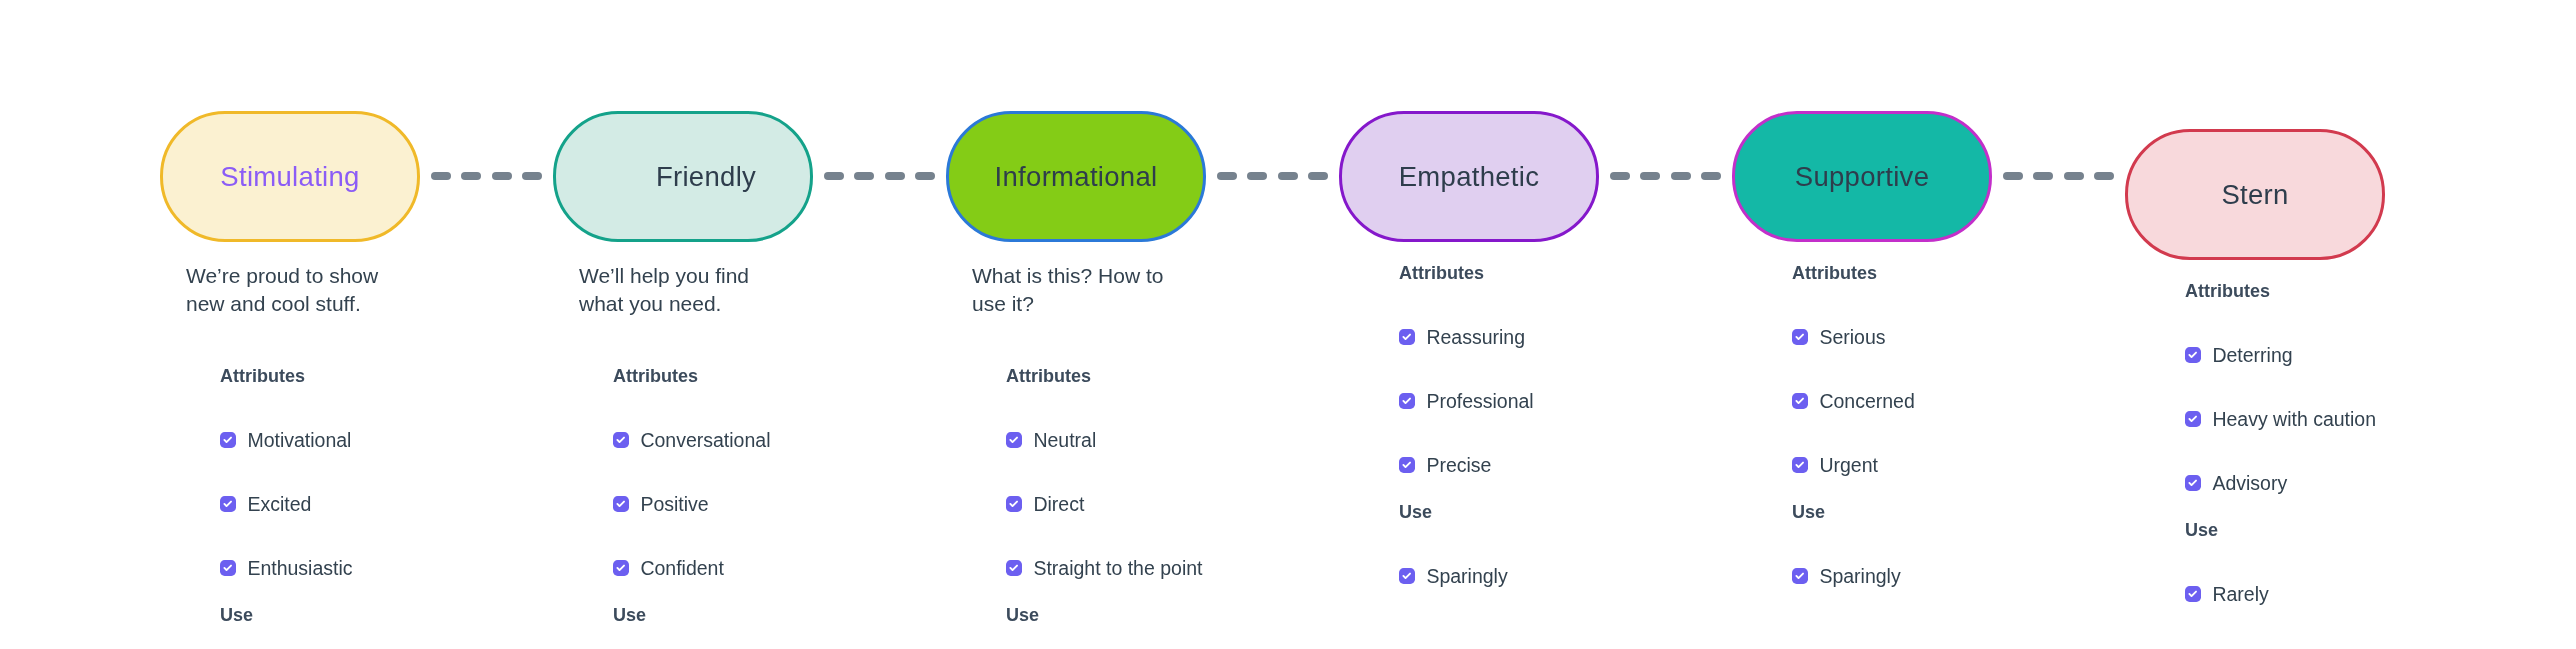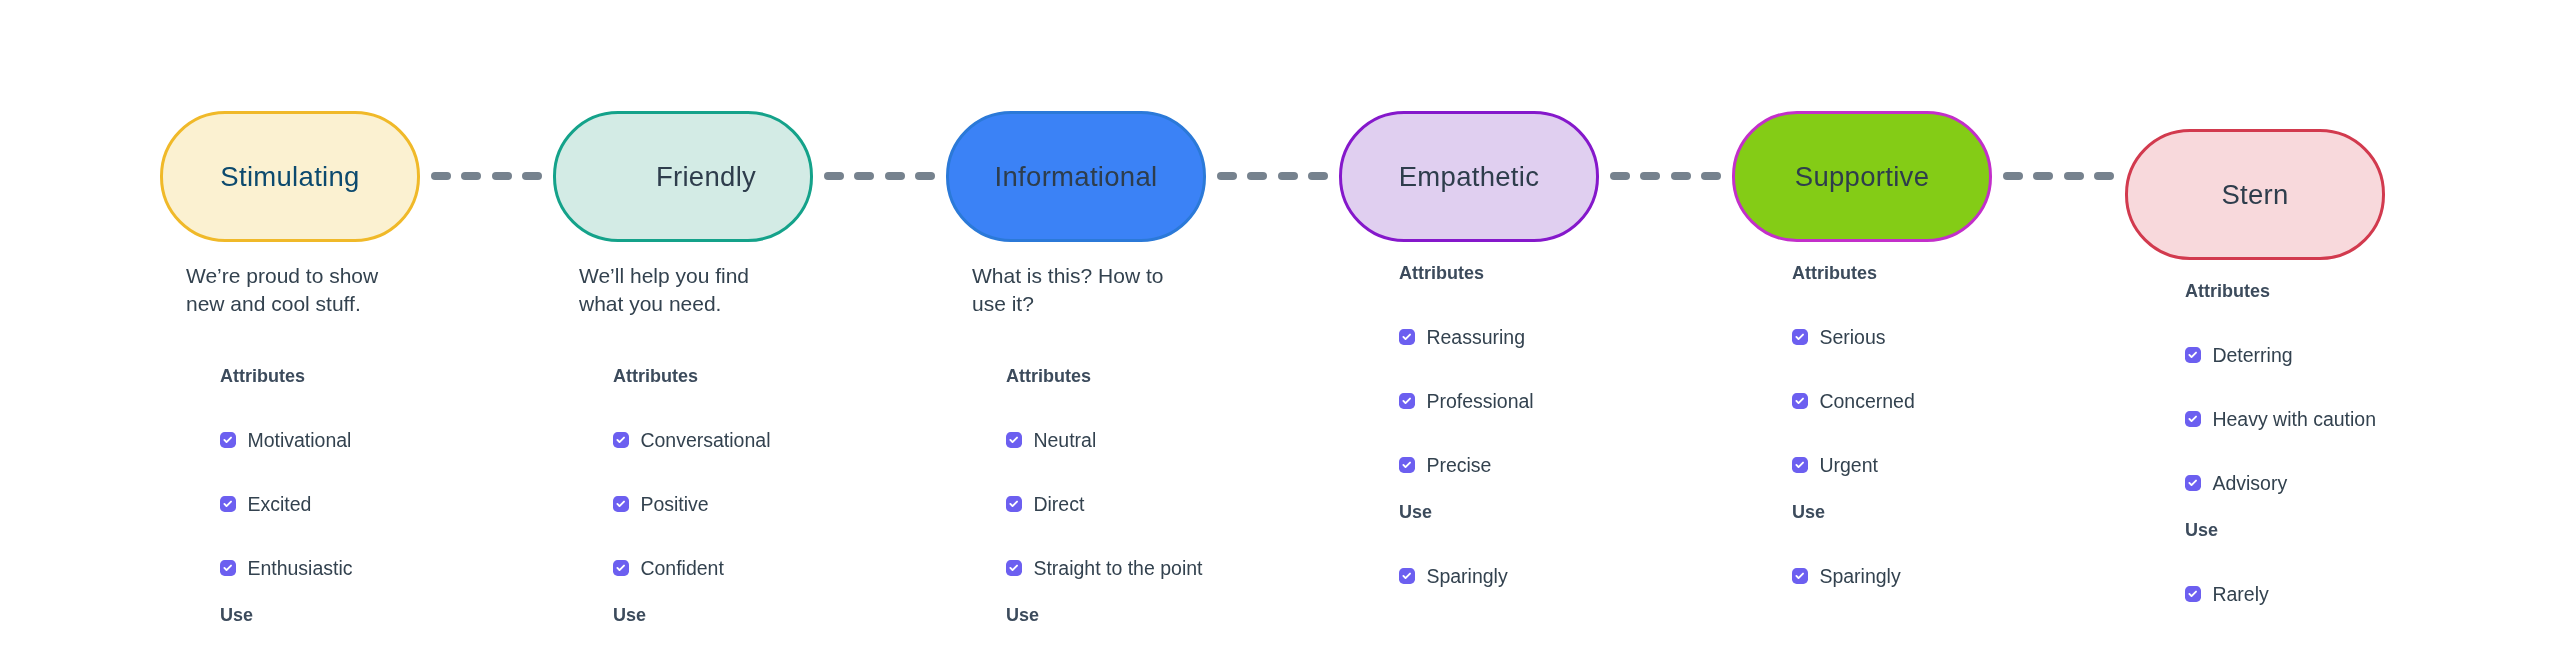--- a/index.html
+++ b/index.html
@@ -104,21 +104,21 @@
     white-space: nowrap;
     color: var(--text-color, #33424F);
   }
 </style>
 </head>
 <body>
 
 <div class="grid">
     <section class="col">
     <div class="pill" style="background-color: rgb(251, 241, 209); border-color: rgb(240, 185, 41);">
-      <span class="pill-label" style="color: #0c4a6e;">Stimulating</span>
+      <span class="pill-label" style="color: #8b5cf6;">Stimulating</span>
     </div>
     <div class="connector">
       <i class="dash"></i>
       <i class="dash"></i>
       <i class="dash"></i>
       <i class="dash"></i>
     </div>
     <p class="desc">We’re proud to show
 new and cool stuff.</p>
     <div class="section attrs">
@@ -213,21 +213,21 @@
       <svg class="check" viewBox="0 0 24 24">
         <path d="M5 12.5l4.5 4.5L19 7.5"></path>
       </svg>
     </span>
     <span class="lbl">Regularly</span>
   </label>
         </div>
     </div>
   </section>
     <section class="col">
-    <div class="pill" style="background-color: #3b82f6; border-color: rgb(43, 121, 216);">
+    <div class="pill" style="background-color: #84cc16; border-color: rgb(43, 121, 216);">
       <span class="pill-label" style="color: rgb(46, 61, 76);">Informational</span>
     </div>
     <div class="connector">
       <i class="dash"></i>
       <i class="dash"></i>
       <i class="dash"></i>
       <i class="dash"></i>
     </div>
     <p class="desc">What is this? How to
 use it?</p>
@@ -321,21 +321,21 @@
       <svg class="check" viewBox="0 0 24 24">
         <path d="M5 12.5l4.5 4.5L19 7.5"></path>
       </svg>
     </span>
     <span class="lbl">Sparingly</span>
   </label>
         </div>
     </div>
   </section>
     <section class="col">
-    <div class="pill" style="background-color: #84cc16; border-color: rgb(195, 47, 202);">
+    <div class="pill" style="background-color: #14b8a6; border-color: rgb(195, 47, 202);">
       <span class="pill-label" style="color: rgb(46, 61, 76);">Supportive</span>
     </div>
     <div class="connector">
       <i class="dash"></i>
       <i class="dash"></i>
       <i class="dash"></i>
       <i class="dash"></i>
     </div>
     <div class="section attrs">
       <h4 class="sec-h">Attributes</h4>

